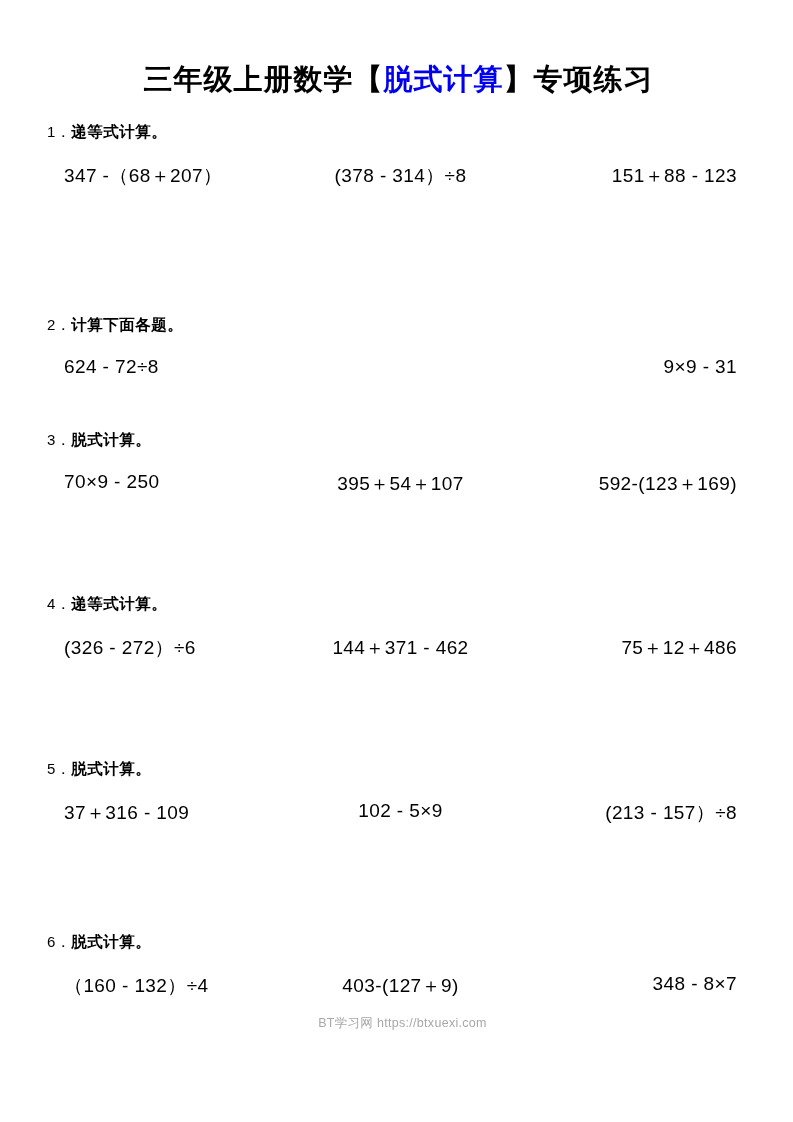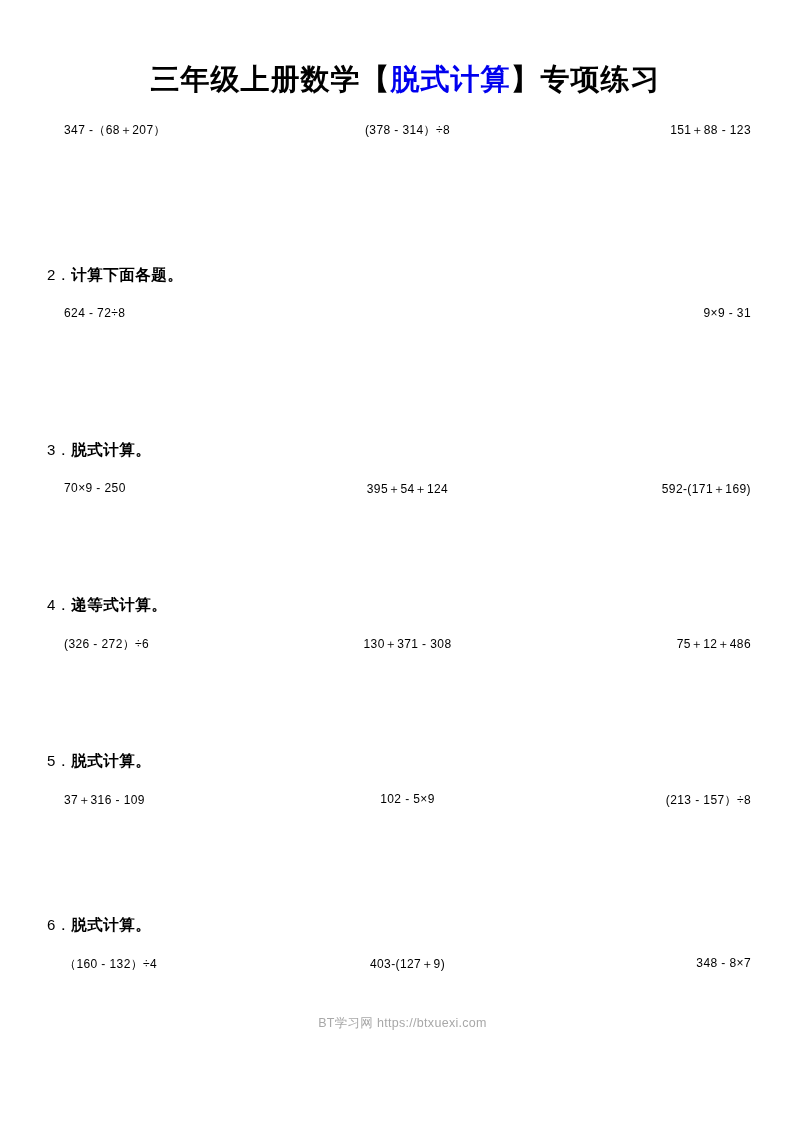--- a/index.html
+++ b/index.html
@@ -12,21 +12,21 @@
     background: #ffffff;
     font-family: "Liberation Sans", sans-serif;
     color: #000000;
     position: relative;
     overflow: hidden;
   }
   .page {
     width: 793px;
     height: 1068px;
     box-sizing: border-box;
-    padding: 46px 28px 0 46px;
+    padding: 46px 42px 0 46px;
     position: relative;
   }
   .title {
     text-align: center;
     font-size: 29px;
     font-weight: bold;
     letter-spacing: 1px;
     margin: 14px 0 0 0;
     white-space: nowrap;
   }
@@ -46,31 +46,31 @@
     font-weight: normal;
     font-size: 15px;
   }
   .problems {
     display: flex;
     margin-top: 20px;
     width: 100%;
   }
   .cell {
     flex: 1 1 33.333%;
-    font-size: 12px;
+    font-size: 19px;
     letter-spacing: 0.4px;
     white-space: nowrap;
   }
   .cell.c1 { text-align: left; padding-left: 18px; }
   .cell.c2 { text-align: center; }
   .cell.c3 { text-align: right; padding-right: 14px; }
   
   .s1 { margin-top: 22px; }
   .s2 { margin-top: 126px; }
-  .s3 { margin-top: 120px; }
+  .s3 { margin-top: 52px; }
   .s4 { margin-top: 97px; }
   .s5 { margin-top: 98px; }
   .s6 { margin-top: 106px; }
   .footer {
     position: absolute;
     left: 12px;
     right: 0;
     bottom: 36px;
     text-align: center;
     font-size: 12.5px;
@@ -81,20 +81,23 @@
 </head>
 <body>
 
 <div class="page">
 
   <h1 class="title">
     <span>三年级上册数学</span><span>【</span><span class="hl">脱式计算</span><span>】</span><span>专项练习</span>
   </h1>
 
   <div class="section s1">
+    <div class="section-title">
+      <span class="num">1．</span><span>递等式计算。</span>
+    </div>
     <div class="problems">
       <div class="cell c1">347 -（68＋207）</div>
       <div class="cell c2">(378 - 314）÷8</div>
       <div class="cell c3">151＋88 - 123</div>
     </div>
   </div>
 
   <div class="section s2">
     <div class="section-title">
       <span class="num">2．</span><span>计算下面各题。</span>
@@ -104,32 +107,32 @@
       <div class="cell c3">9×9 - 31</div>
     </div>
   </div>
 
   <div class="section s3">
     <div class="section-title">
       <span class="num">3．</span><span>脱式计算。</span>
     </div>
     <div class="problems">
       <div class="cell c1">70×9 - 250</div>
-      <div class="cell c2">395＋54＋124</div>
-      <div class="cell c3">592-(171＋169)</div>
+      <div class="cell c2">395＋54＋107</div>
+      <div class="cell c3">592-(123＋169)</div>
     </div>
   </div>
 
   <div class="section s4">
     <div class="section-title">
       <span class="num">4．</span><span>递等式计算。</span>
     </div>
     <div class="problems">
       <div class="cell c1">(326 - 272）÷6</div>
-      <div class="cell c2">130＋371 - 308</div>
+      <div class="cell c2">144＋371 - 462</div>
       <div class="cell c3">75＋12＋486</div>
     </div>
   </div>
 
   <div class="section s5">
     <div class="section-title">
       <span class="num">5．</span><span>脱式计算。</span>
     </div>
     <div class="problems">
       <div class="cell c1">37＋316 - 109</div>

